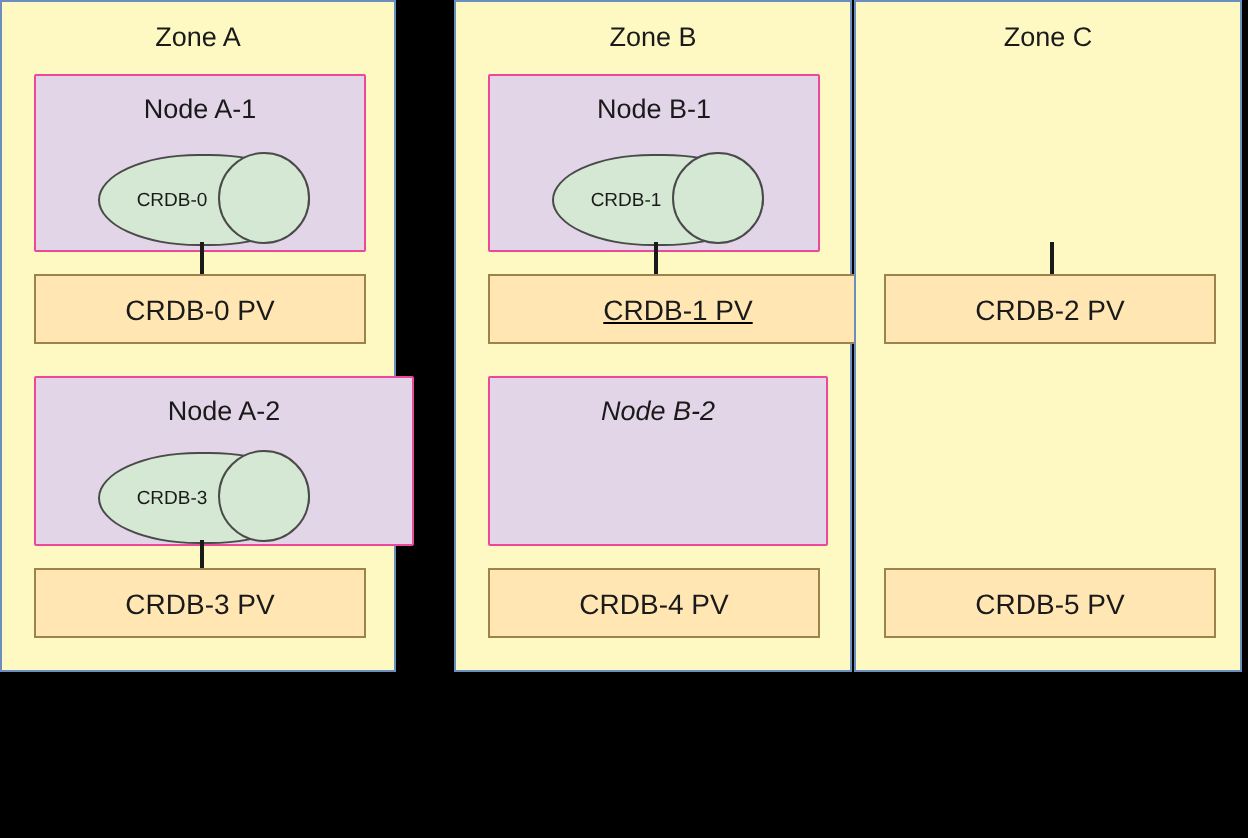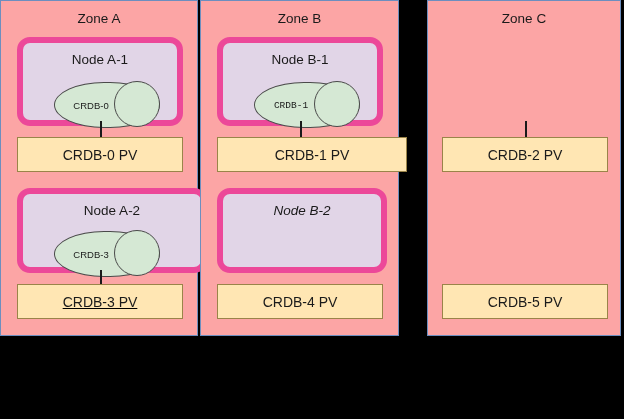--- a/index.html
+++ b/index.html
@@ -10,40 +10,40 @@
     overflow:hidden;
     position:relative;
   }
   .canvas{position:absolute;left:0;top:0;width:624px;height:419px;}
 
   
   .zone{
     position:absolute;
     top:0;
     height:336px;
-    background:#fca5a5;
+    background:#fef9c3;
     border:1px solid #6c8ebf;
     box-sizing:border-box;
   }
   .zone-label{
     position:absolute;
     left:0;right:0;
     top:10px;
     text-align:center;
     font-size:13.5px;
     color:#1a1a1a;
     line-height:16px;
   }
 
   
   .node{
     position:absolute;
     background:#e1d5e7;
-    border:6px solid #ec4899;
-    border-radius:13px;
+    border:1px solid #ec4899;
+    border-radius:1px;
     box-sizing:border-box;
   }
   .node-label{
     position:absolute;
     left:0;right:0;
     top:9px;
     text-align:center;
     font-size:13.5px;
     color:#1a1a1a;
     line-height:16px;
@@ -129,39 +129,39 @@
     <div class="node" style="left:16px;top:187px;width:190px;height:85px;">
       <div class="node-label">Node A-2</div>
       <div class="cyl" style="left:31px;top:37px;">
         <div class="cyl-body"></div>
         <div class="cyl-cap"></div>
         <div class="cyl-label">CRDB-3</div>
       </div>
     </div>
     <div class="conn" style="left:99px;top:269px;height:15px;"></div>
 
-    <div class="pv" style="left:16px;top:283px;width:166px;text-decoration:underline;">
+    <div class="pv" style="left:16px;top:283px;width:166px;">
       <span class="pv-label">CRDB-3 PV</span>
     </div>
   </div>
 
-  <div class="zone" style="left:200px;width:199px;">
+  <div class="zone" style="left:227px;width:199px;">
     <div class="zone-label">Zone B</div>
 
     <div class="node" style="left:16px;top:36px;width:166px;height:89px;">
       <div class="node-label">Node B-1</div>
-      <div class="cyl" style="left:31px;top:39px;font-family:Liberation Mono, monospace;">
+      <div class="cyl" style="left:31px;top:39px;">
         <div class="cyl-body"></div>
         <div class="cyl-cap"></div>
         <div class="cyl-label">CRDB-1</div>
       </div>
     </div>
     <div class="conn" style="left:99px;top:120px;height:17px;"></div>
 
-    <div class="pv" style="left:16px;top:136px;width:190px;">
+    <div class="pv" style="left:16px;top:136px;width:190px;text-decoration:underline;">
       <span class="pv-label">CRDB-1 PV</span>
     </div>
 
     <div class="node" style="left:16px;top:187px;width:170px;height:85px;font-style:italic;">
       <div class="node-label">Node B-2</div>
     </div>
 
     <div class="pv" style="left:16px;top:283px;width:166px;">
       <span class="pv-label">CRDB-4 PV</span>
     </div>

